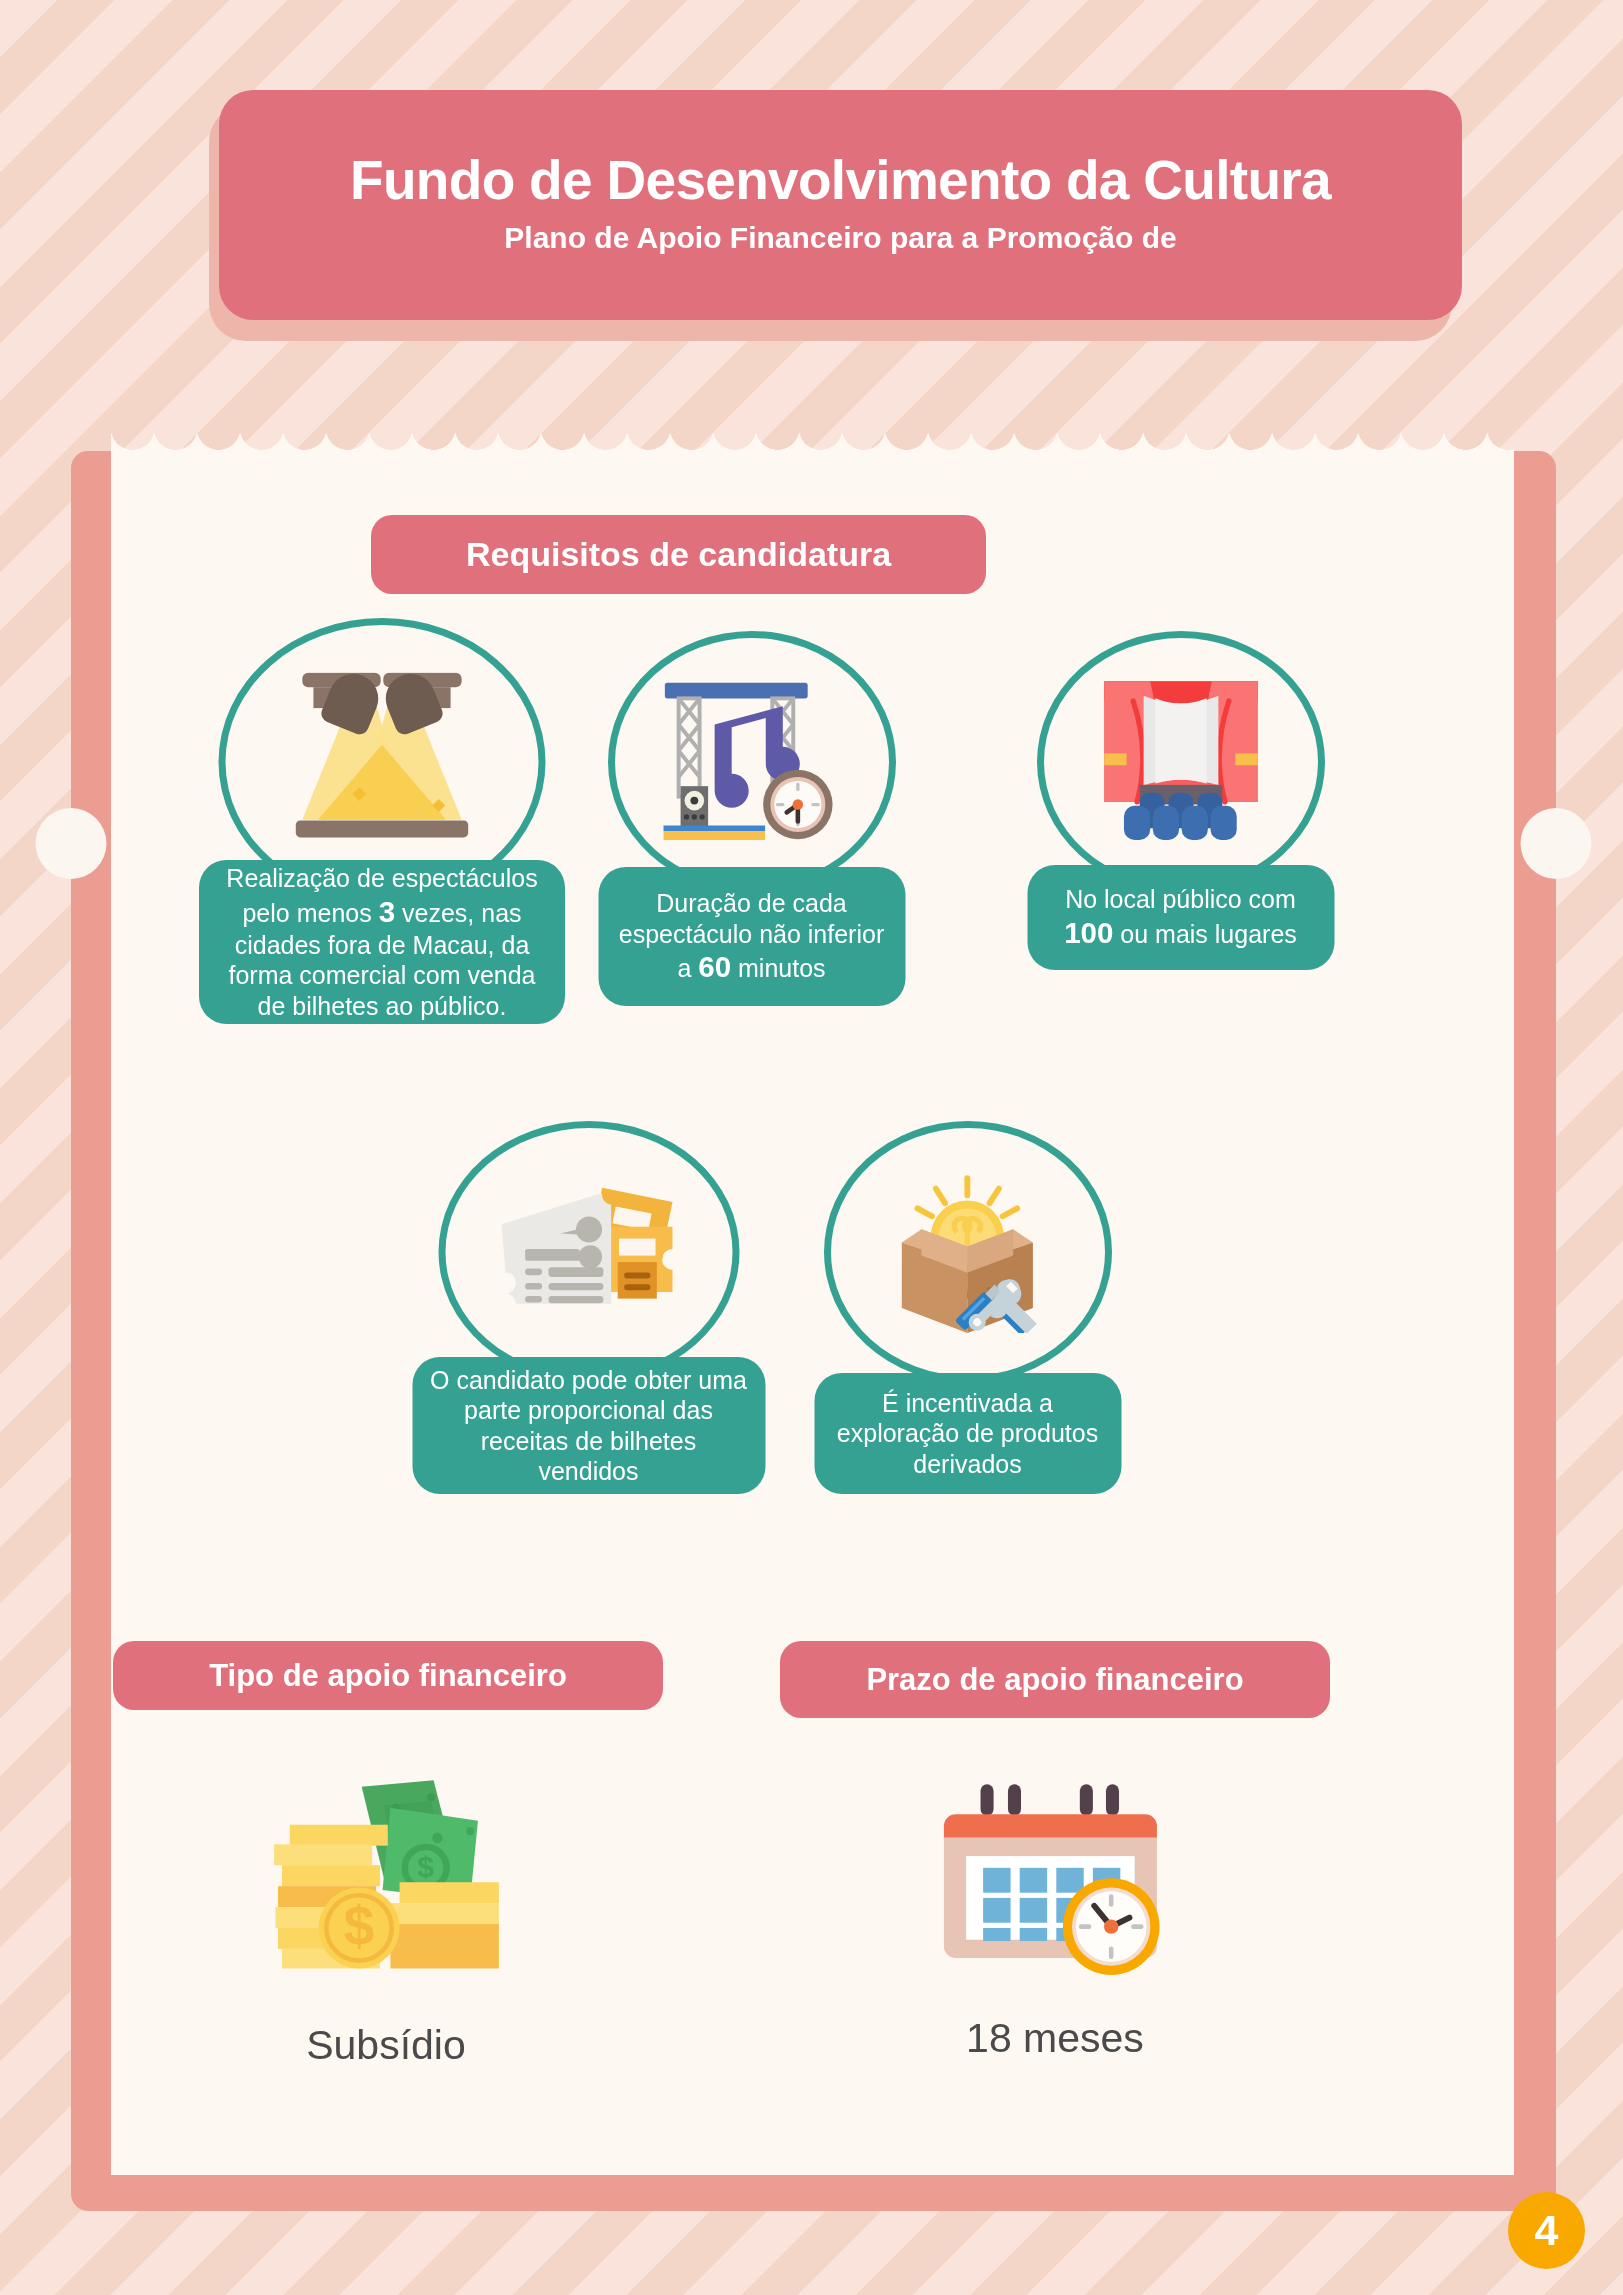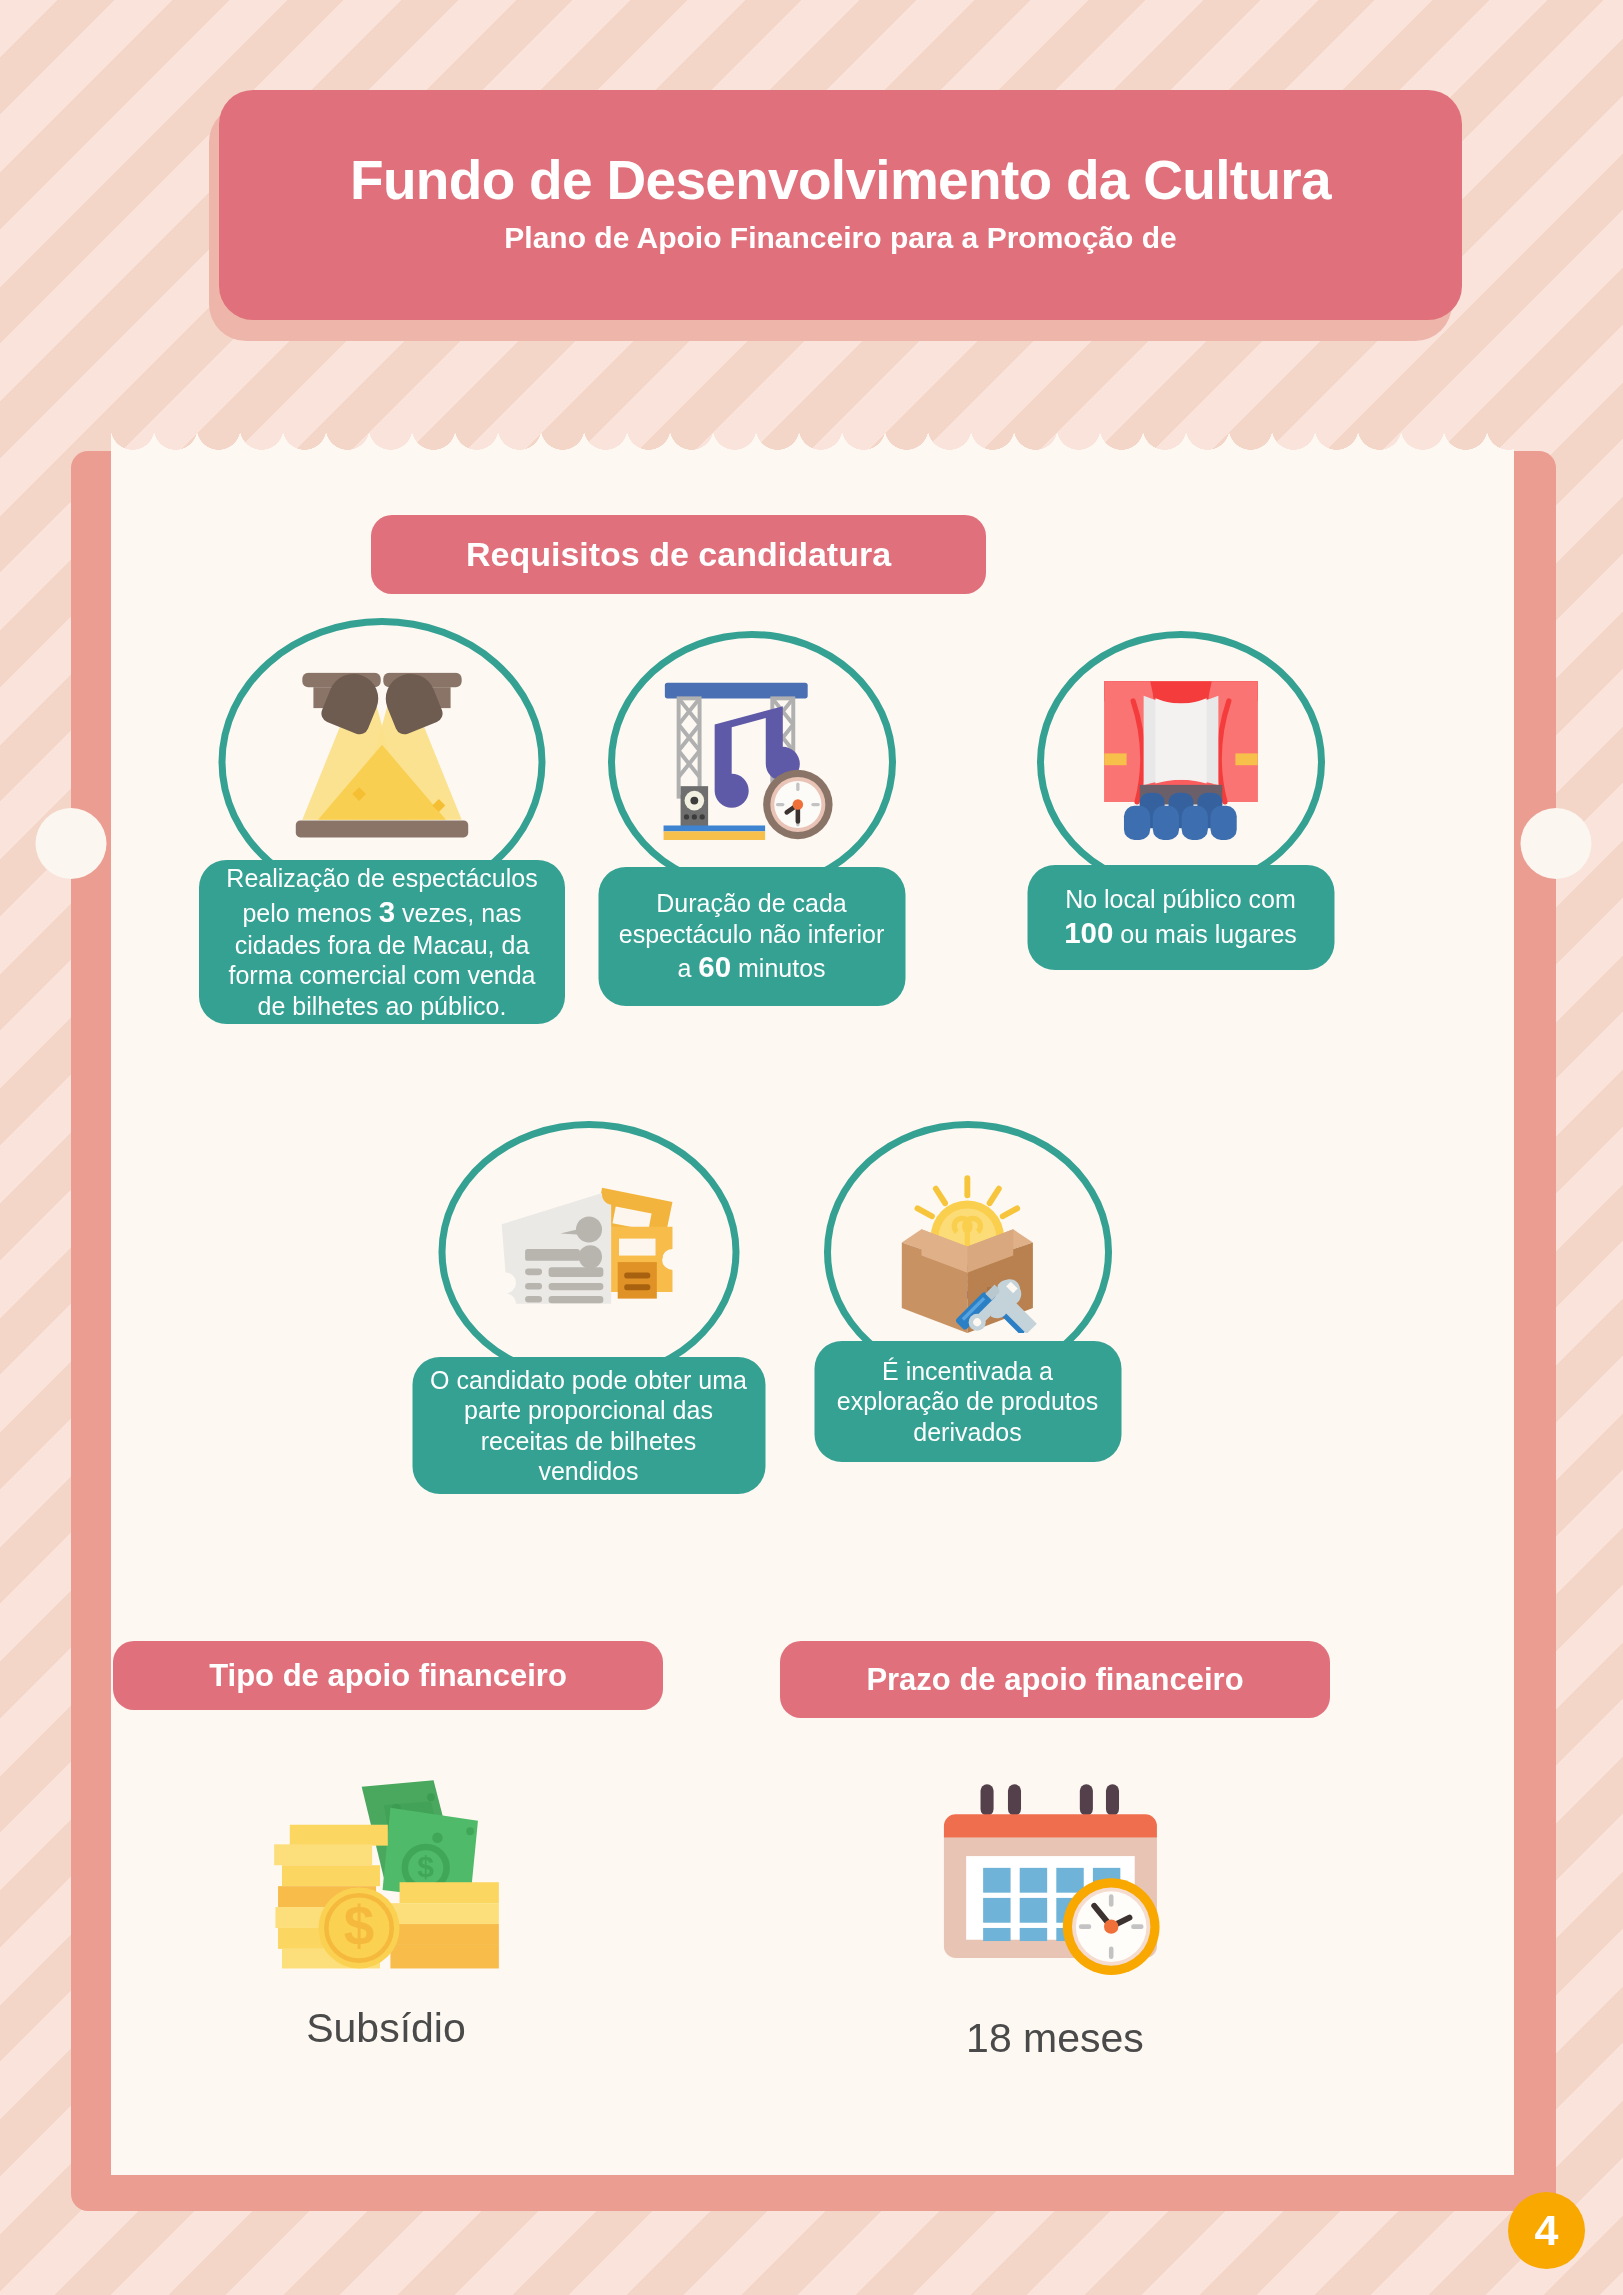--- a/index.html
+++ b/index.html
@@ -112,21 +112,21 @@
   
   #req-1 .ring{ width:327px; height:288px; top:0; }
   #req-1 .req-card{ width:366px; top:242px; height:164px; font-size:25px; }
   #req-2 .ring{ width:288px; height:262px; top:13px; }
   #req-2 .req-card{ width:307px; top:249px; height:139px; font-size:25px; }
   #req-3 .ring{ width:288px; height:262px; top:13px; }
   #req-3 .req-card{ width:307px; top:247px; height:105px; font-size:25px; }
   #req-4 .ring{ width:301px; height:262px; top:0; }
   #req-4 .req-card{ width:353px; top:236px; height:137px; font-size:25px; }
   #req-5 .ring{ width:288px; height:262px; top:0; }
-  #req-5 .req-card{ width:307px; top:220px; height:121px; font-size:25px; }
+  #req-5 .req-card{ width:307px; top:252px; height:121px; font-size:25px; }
 
   
   .result{ position:absolute; text-align:center; }
   .result-label{
     font-size:41px; color:#4a4a4a; font-weight:normal;
   }
 
   
   #page-badge{
     position:absolute; right:38px; bottom:26px;
@@ -361,21 +361,21 @@
           <rect x="210" y="158" width="152" height="32" fill="#fbd661"></rect>
           <rect x="186" y="190" width="176" height="32" fill="#fcdf7b"></rect>
           <rect x="200" y="222" width="162" height="32" fill="#f7bc4a"></rect>
           <rect x="196" y="254" width="166" height="36" fill="#f7bc4a"></rect>
         </g>
         <circle cx="148" cy="228" r="62" fill="#fbd152"></circle>
         <circle cx="148" cy="228" r="50" fill="none" stroke="#f5b93e" stroke-width="7"></circle>
         <text x="148" y="254" font-size="84" font-weight="bold" fill="#f5b93e" text-anchor="middle" font-family="Liberation Sans, sans-serif">$</text>
       </svg>
     </div>
-    <div class="result-label" style="margin-top:20px;">Subsídio</div>
+    <div class="result-label" style="margin-top:37px;">Subsídio</div>
   </div>
 
   <div class="result" style="left:669px; top:1341px; width:550px;">
     <div style="height:216px;display:flex;align-items:center;justify-content:center;">
       <svg width="236" height="196" viewBox="0 0 360 300">
         <g fill="#53404a">
           <rect x="66" y="8" width="20" height="48" rx="10"></rect>
           <rect x="108" y="8" width="20" height="48" rx="10"></rect>
           <rect x="218" y="8" width="20" height="48" rx="10"></rect>
           <rect x="258" y="8" width="20" height="48" rx="10"></rect>

